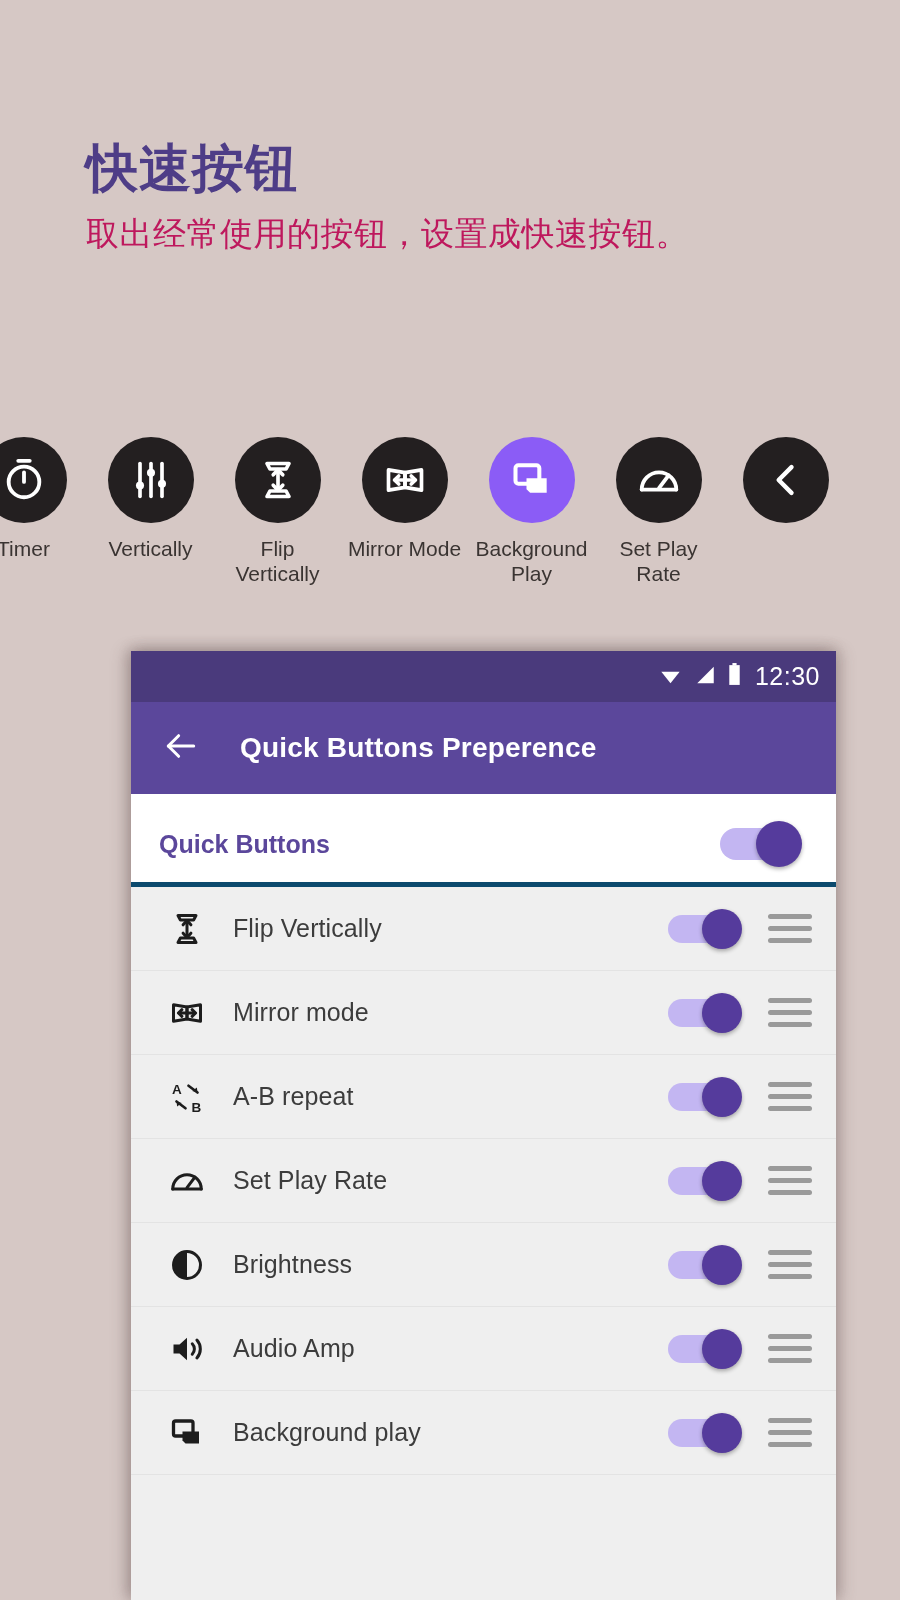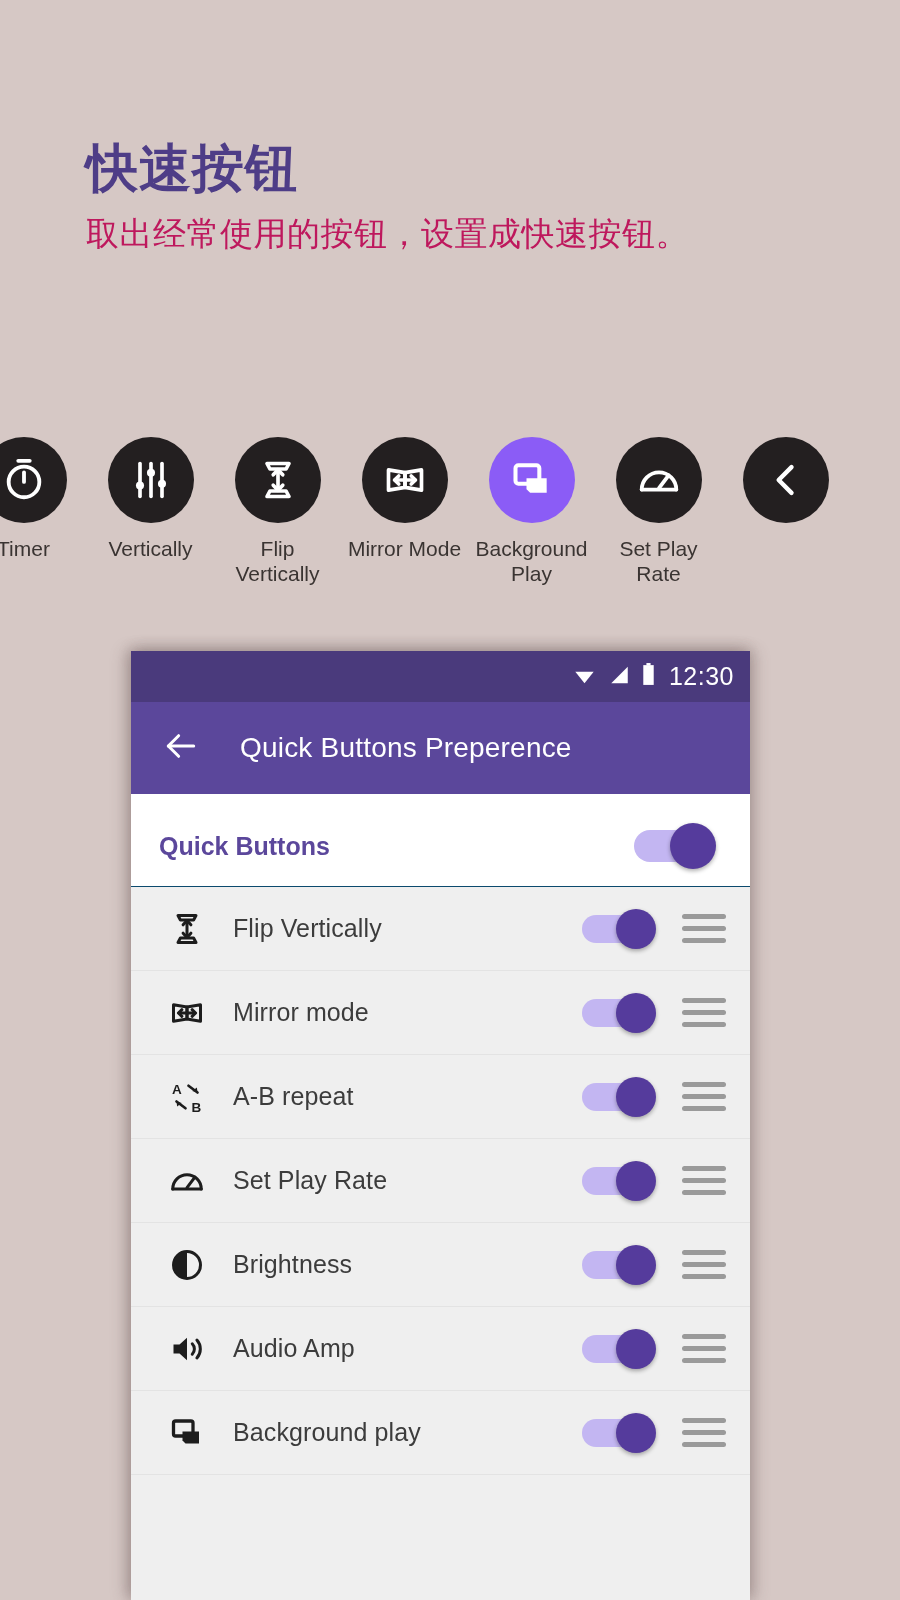--- a/index.html
+++ b/index.html
@@ -36,45 +36,45 @@
   }
   .icon-circle.accent{background:#8b5cf6;}
   .icon-circle svg{display:block;}
   .icon-label{
     margin-top:14px;font-size:21px;line-height:1.18;color:#3a3432;
     text-align:center;max-width:122px;font-weight:400;
   }
 
   
   .phone{
-    position:absolute;left:131px;top:651px;width:619px;height:949px;
+    position:absolute;left:131px;top:651px;width:705px;height:949px;
     background:#efefef;overflow:hidden;
     box-shadow:-6px 0 14px rgba(90,70,70,.28), 6px 0 14px rgba(90,70,70,.22),
                0 -4px 12px rgba(90,70,70,.18);
   }
 
   .statusbar{
     height:51px;background:#4a3a7c;display:flex;align-items:center;
     justify-content:flex-end;padding-right:16px;box-sizing:border-box;
   }
   .sb-icons{display:flex;align-items:center;gap:9px;}
   .sb-time{color:#fff;font-size:25px;margin-left:13px;letter-spacing:.5px;}
 
   .appbar{
     height:92px;background:#5b479b;display:flex;align-items:center;
     padding-left:31px;box-sizing:border-box;
   }
   .appbar-title{
-    color:#fff;font-size:28px;font-weight:normal;margin-left:40px;letter-spacing:.2px;
+    color:#fff;font-size:28px;font-weight:bold;margin-left:40px;letter-spacing:.2px;
   }
 
   .master-row{
     height:93px;background:#fff;display:flex;align-items:center;
     padding:12px 28px 0 28px;box-sizing:border-box;
-    border-bottom:1px solid #0c4a6e;
+    border-bottom:5px solid #0c4a6e;
   }
   .master-label{color:#5b479b;font-size:25px;font-weight:bold;flex:1;}
 
   .list{background:#efefef;}
   .row{
     height:84px;display:flex;align-items:center;
     padding:0 24px 0 28px;box-sizing:border-box;
     border-bottom:1px solid #e3e3e3;
   }
   .row-icon{width:56px;flex:0 0 56px;display:flex;align-items:center;justify-content:center;}

